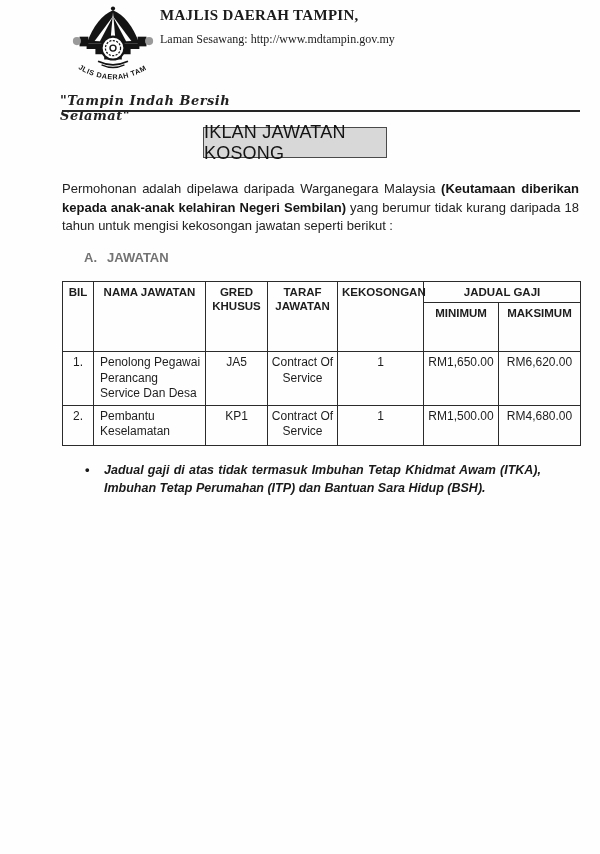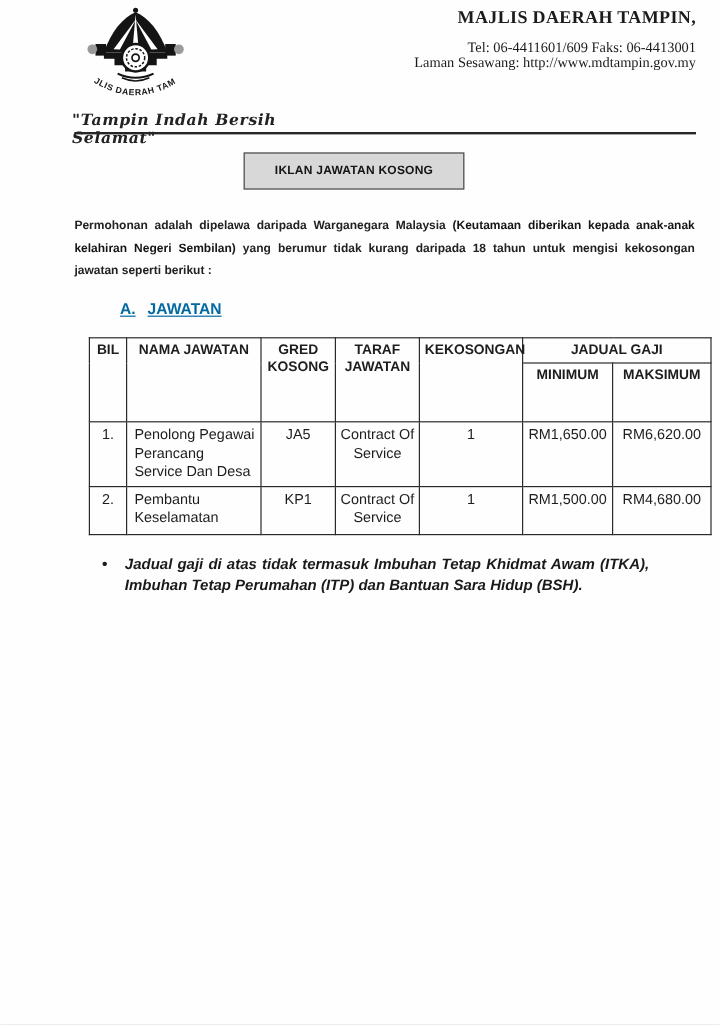--- a/index.html
+++ b/index.html
@@ -12,53 +12,53 @@
   }
 
   
   .logo-wrap { position:absolute; left:66px; top:5px; width:94px; height:88px; }
   .motto {
     position:absolute; left:60px; top:93px; width:210px;
     font-family:"DejaVu Serif", serif; font-style:italic; font-weight:bold;
     font-size:13px; letter-spacing:.5px; color:#222;
   }
   .org-block {
-    position:absolute; right:20px; top:8px; width:420px; text-align:right;
+    position:absolute; right:20px; top:8px; width:420px; text-align:left;
     font-family:"Liberation Serif", serif; color:#1b1b1b;
   }
   .org-line { display:block; font-weight:bold; font-size:15px; line-height:15.5px; letter-spacing:.3px; }
   .contact-block { margin-top:9px; }
   .contact-line { display:block; font-size:12px; line-height:13.5px; }
   .header-rule { position:absolute; left:62px; right:20px; top:110px; height:2px; background:#262626; }
 
   
   .title-banner {
     position:absolute; left:203px; top:127px; width:184px; height:31px;
     background:#d8d8d8; border:1px solid #4a4a4a;
     display:flex; align-items:center; justify-content:center;
-    font-weight:bold; font-size:10px; letter-spacing:.2px; color:#141414;
+    font-weight:normal; font-size:18px; letter-spacing:.2px; color:#141414;
   }
 
   
   .intro {
     position:absolute; left:62px; top:180px; width:517px;
-    font-size:10px; line-height:18.5px; text-align:justify; color:#222;font-weight:bold;
+    font-size:13px; line-height:18.5px; text-align:justify; color:#222;
   }
   .intro b { color:#151515; }
 
   
   .section-heading {
-    position:absolute; left:100px; top:250px;
-    font-weight:bold; font-size:13px; color:#0369a1;text-decoration:underline;
+    position:absolute; left:84px; top:250px;
+    font-weight:bold; font-size:13px; color:#737373;
   }
   .section-heading .sec-title { margin-left:10px; }
 
   
   .vacancy-table {
-    position:absolute; left:74px; top:281px; width:518px;
+    position:absolute; left:62px; top:281px; width:518px;
     border-collapse:collapse; table-layout:fixed;
     font-size:12px; color:#1d1d1d;
   }
   .vacancy-table th, .vacancy-table td {
     border:1.5px solid #2b2b2b; vertical-align:top; padding:3px 4px;
   }
   .vacancy-table th { font-size:11.5px; font-weight:bold; text-align:center; line-height:14px; }
   .th-jadual { height:18px; }
   .h2 th { height:49px; }
   .col-bil   { width:31px; }
@@ -119,21 +119,20 @@
         <textPath href="#arcpath" startOffset="50%" text-anchor="middle">MAJLIS DAERAH TAMPIN</textPath>
       </text>
     </svg>
   </div>
 
   <div class="motto">"Tampin Indah Bersih Selamat"</div>
 
   <div class="org-block">
     <span class="org-line">MAJLIS DAERAH TAMPIN,</span>
     <div class="contact-block">
-      <span class="contact-line">Tel: 06-4411601/609 Faks: 06-4413001</span>
       <span class="contact-line">Laman Sesawang: http://www.mdtampin.gov.my</span>
     </div>
   </div>
 
   <div class="header-rule"></div>
 
   <div class="title-banner">IKLAN JAWATAN KOSONG</div>
 
   <p class="intro"><span>Permohonan adalah dipelawa daripada Warganegara Malaysia </span><b>(Keutamaan diberikan kepada anak-anak kelahiran Negeri Sembilan)</b><span> yang berumur tidak kurang daripada 18 tahun untuk mengisi kekosongan jawatan seperti berikut :</span></p>
 
@@ -148,21 +147,21 @@
         <col class="col-gred">
       <col class="col-taraf">
         <col class="col-keko">
         <col class="col-min">
         <col class="col-max">
     </colgroup>
     <thead>
       <tr class="h1">
         <th rowspan="2">BIL</th>
         <th rowspan="2">NAMA JAWATAN</th>
-        <th rowspan="2">GRED KOSONG</th>
+        <th rowspan="2">GRED KHUSUS</th>
         <th rowspan="2">TARAF JAWATAN</th>
         <th rowspan="2">KEKOSONGAN</th>
         <th colspan="2" class="th-jadual">JADUAL GAJI</th>
       </tr>
       <tr class="h2">
         <th>MINIMUM</th>
         <th>MAKSIMUM</th>
       </tr>
     </thead>
     <tbody>

